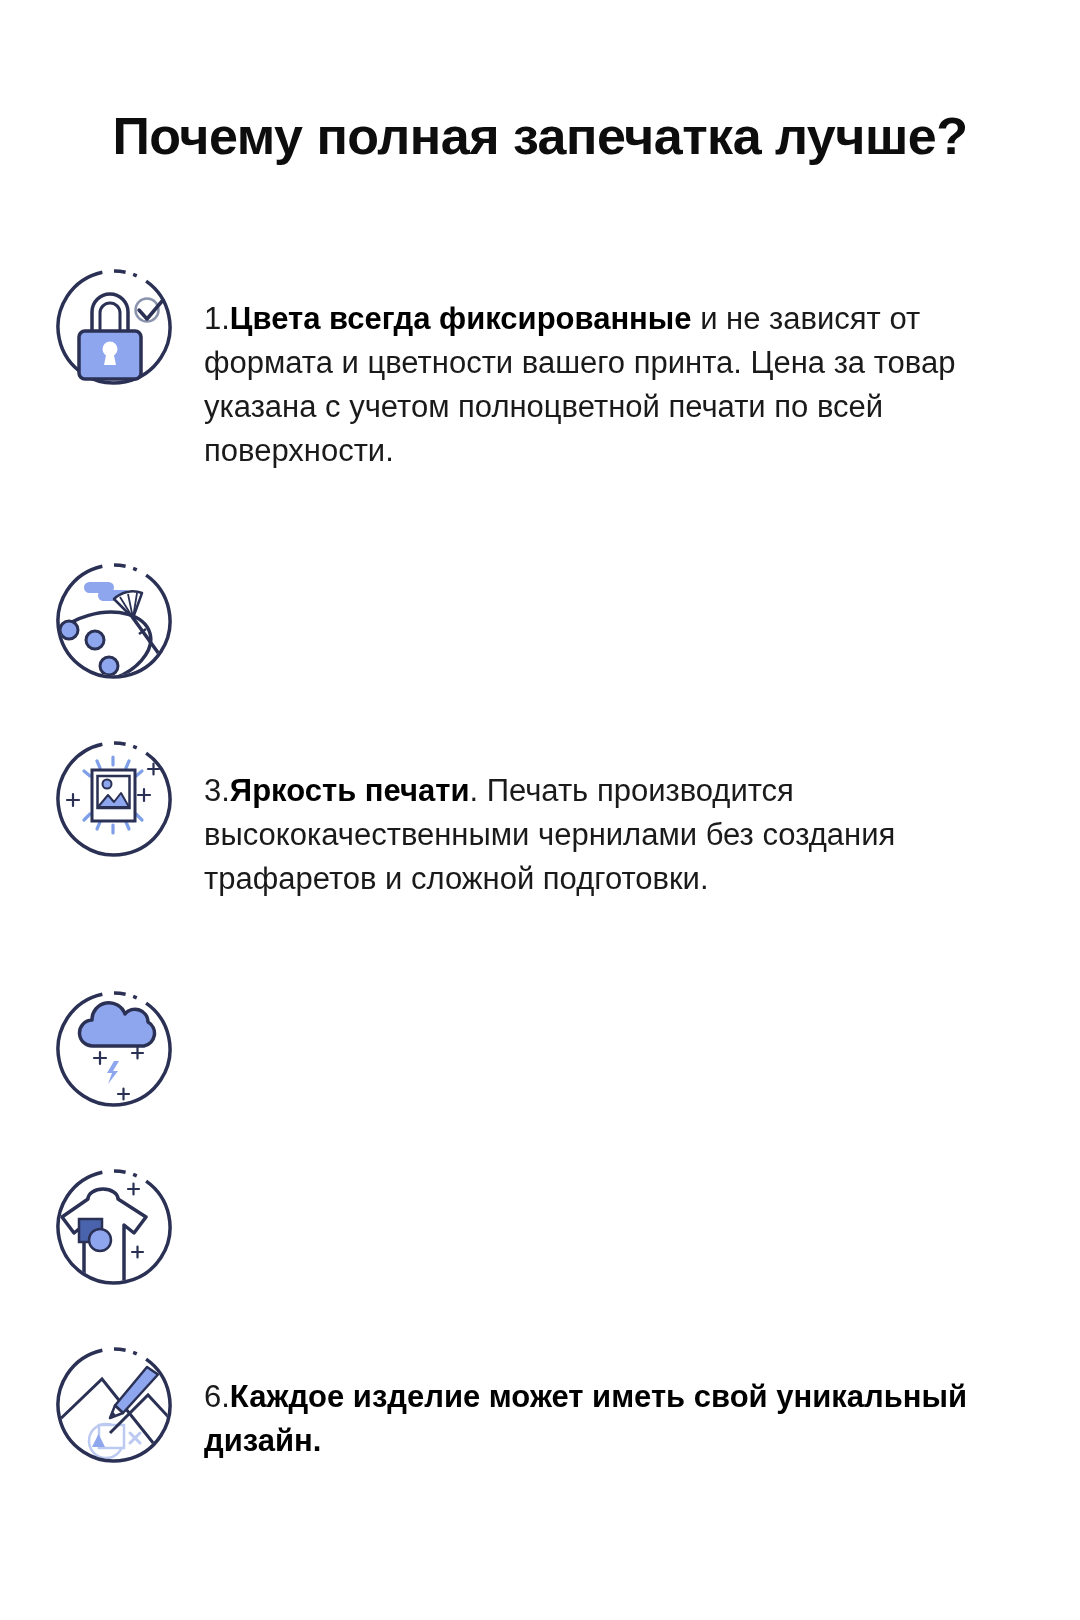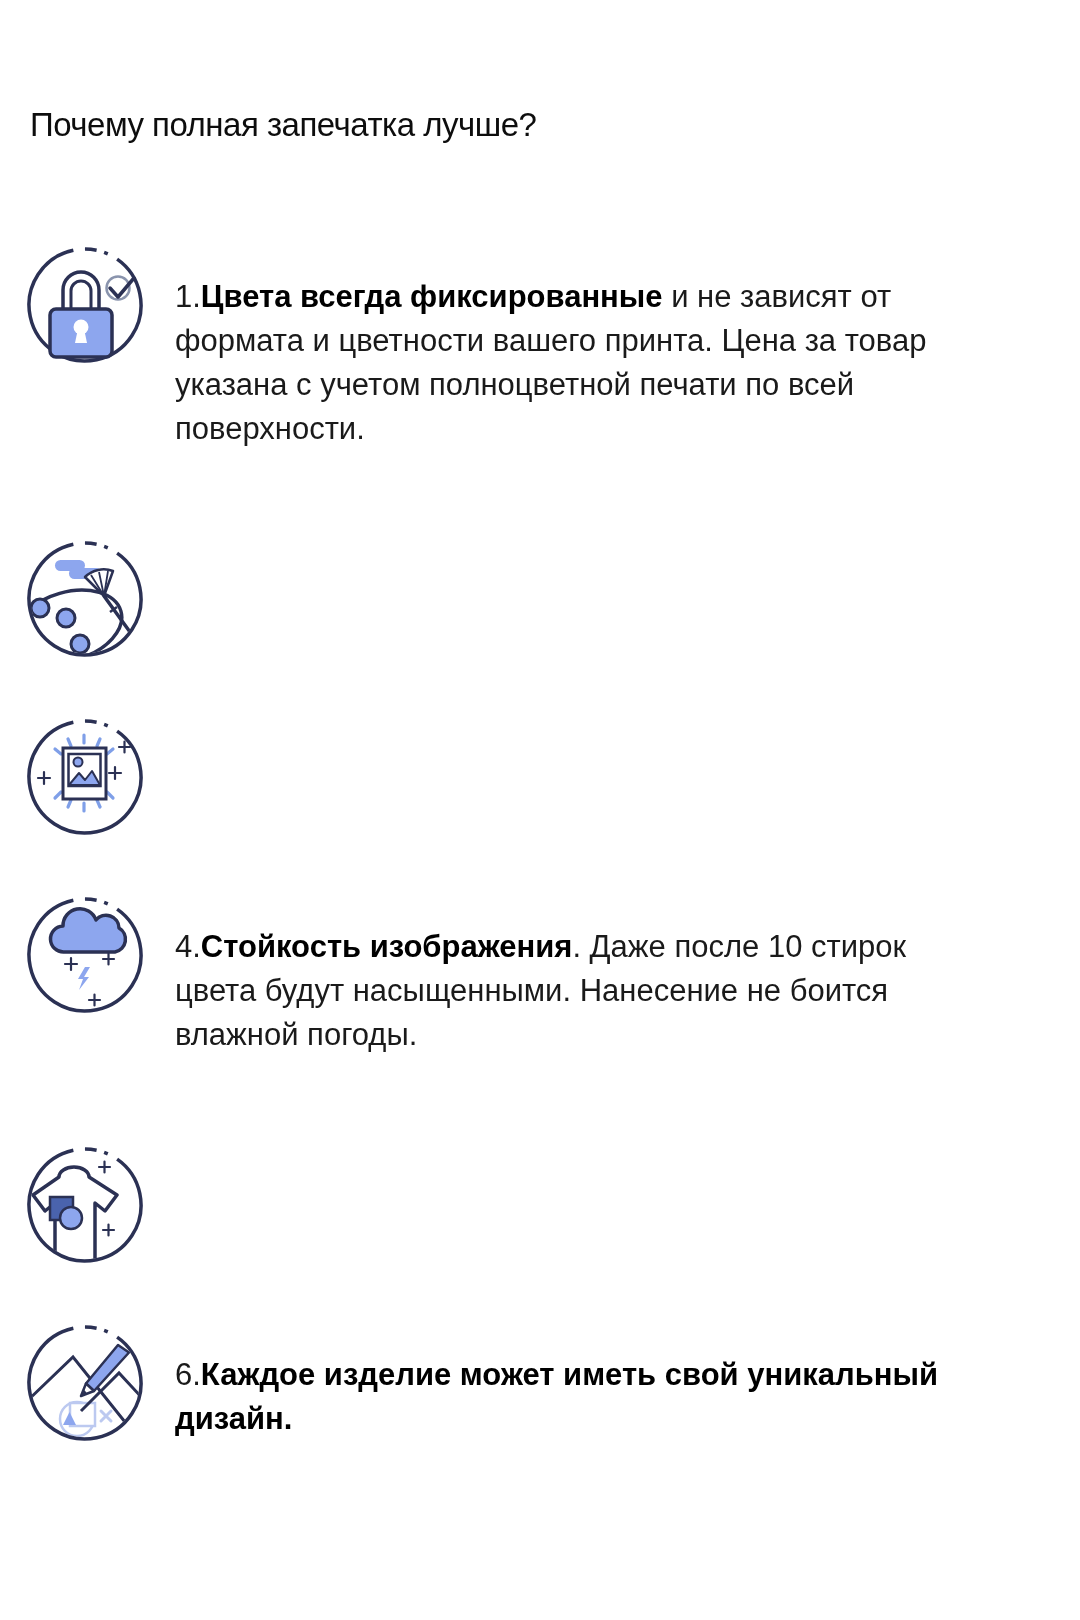--- a/index.html
+++ b/index.html
@@ -6,30 +6,31 @@
   body {
     width:1080px; height:1620px;
     background:#ffffff;
     font-family:"Liberation Sans", sans-serif;
     color:#1a1a1a;
     overflow:hidden;
   }
   .page { width:1080px; height:1620px; position:relative; }
   .title {
     margin:106px 30px 0 30px;
-    font-size:33px;
-    font-weight:normal;
+    text-align:center;
+    font-size:52px;
+    font-weight:bold;
     color:#0d0d0d;
     letter-spacing:-0.5px;
   }
   .items { margin-top:100px; }
   .item {
     display:flex;
     align-items:flex-start;
-    padding-left:24px;
+    padding-left:53px;
     margin-bottom:56px;
   }
   .item-icon { flex:0 0 122px; height:122px; }
   .item-icon svg { display:block; }
   .item-text {
     margin-left:29px;
     width:806px;
     font-size:31px;
     line-height:44px;
     color:#1a1a1a;
@@ -106,36 +107,36 @@
           <circle cx="54" cy="46" r="4.5" fill="#8da6ee" stroke="#2b3154" stroke-width="2"></circle>
           <path d="M45 69 l10 -12 6 7 7 -9 8 14 z" fill="#8da6ee" stroke="#2b3154" stroke-width="2" stroke-linejoin="round"></path>
           <g stroke="#2b3154" stroke-width="2.2" stroke-linecap="round">
             <path d="M14 62 h12 M20 56 v12"></path>
             <path d="M85 57 h12 M91 51 v12"></path>
             <path d="M95 31 h11 M100.5 25.5 v11"></path>
           </g>
           <circle cx="61" cy="61" r="56" fill="none" stroke="#2b3154" stroke-width="3.5" pathLength="360" stroke-dasharray="0 12 12 8 4 11 313" transform="rotate(258 61 61)"></circle>
         </svg>
       </div>
+      <p class="item-text"><span>3.</span><b>Яркость печати</b><span>. Печать производится высококачественными чернилами без создания трафаретов и сложной подготовки.</span></p>
     </div>
 
     <div class="item">
       <div class="item-icon">
         <svg width="122" height="122" viewBox="0 0 122 122">
           <path d="M40 58 a13 13 0 0 1 -1 -26 a17 17 0 0 1 33 -6 a13 13 0 0 1 23 8 a13 13 0 0 1 -4 24 z" fill="#8da6ee" stroke="#2b3154" stroke-width="3.5" stroke-linejoin="round"></path>
           <path d="M61 73 l-7 12 h5 l-4 11 10 -13 h-5 l6 -10 z" fill="#8da6ee"></path>
           <g stroke="#2b3154" stroke-width="2.2" stroke-linecap="round">
             <path d="M41 70 h12 M47 64 v12"></path>
             <path d="M79 65 h11 M84.5 59.5 v11"></path>
             <path d="M65 106 h11 M70.5 100.5 v11"></path>
           </g>
           <circle cx="61" cy="61" r="56" fill="none" stroke="#2b3154" stroke-width="3.5" pathLength="360" stroke-dasharray="0 12 12 8 4 11 313" transform="rotate(258 61 61)"></circle>
         </svg>
       </div>
-      <p class="item-text"><span>4.</span><b>Стойкость изображения</b><span>. Даже после 10 стирок цвета будут насыщенными. Нанесение не боится влажной погоды.</span></p>
     </div>
 
     <div class="item">
       <div class="item-icon">
         <svg width="122" height="122" viewBox="0 0 122 122">
           <defs>
               <clipPath id="clip5">
                 <circle cx="61" cy="61" r="54.5"></circle>
               </clipPath>
             </defs>

